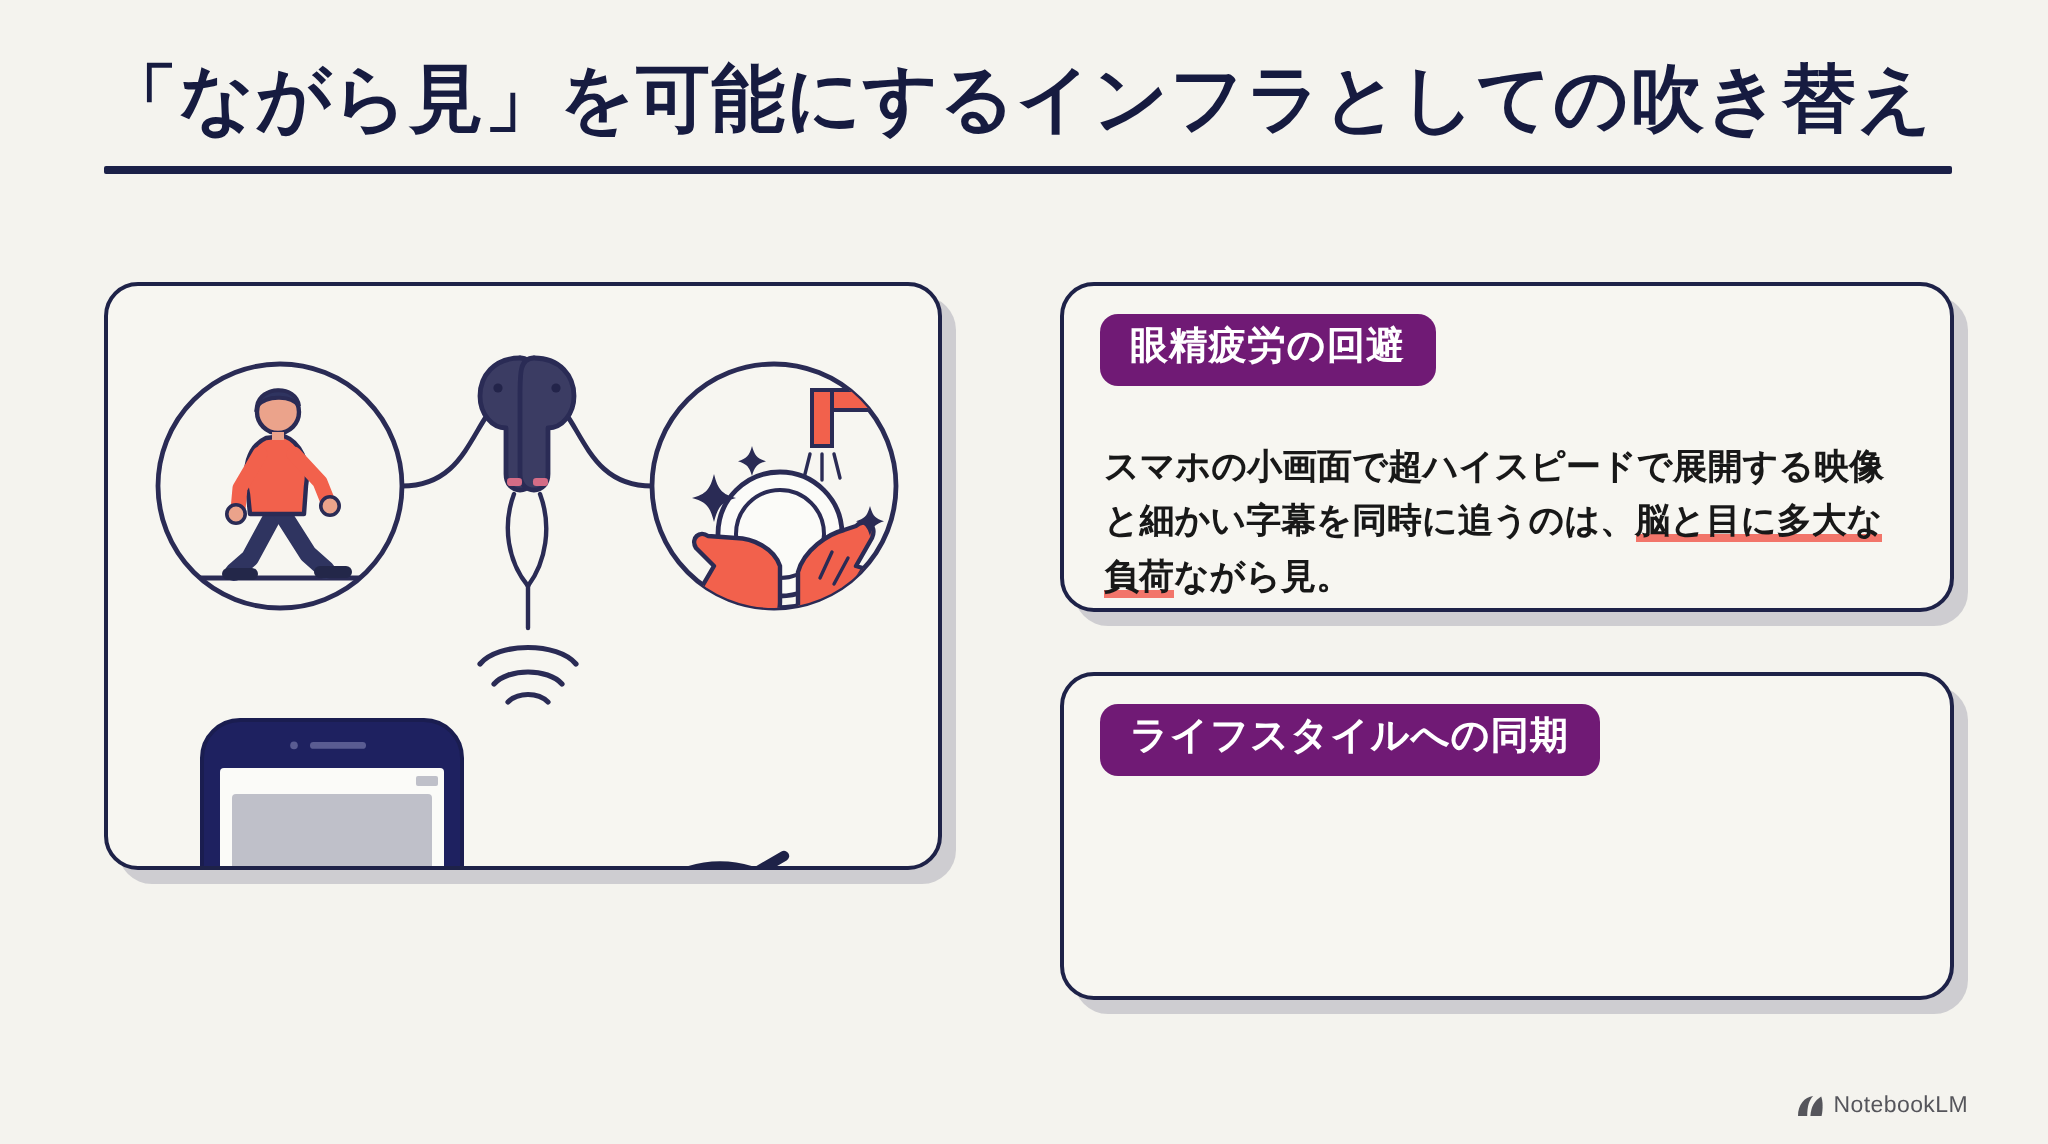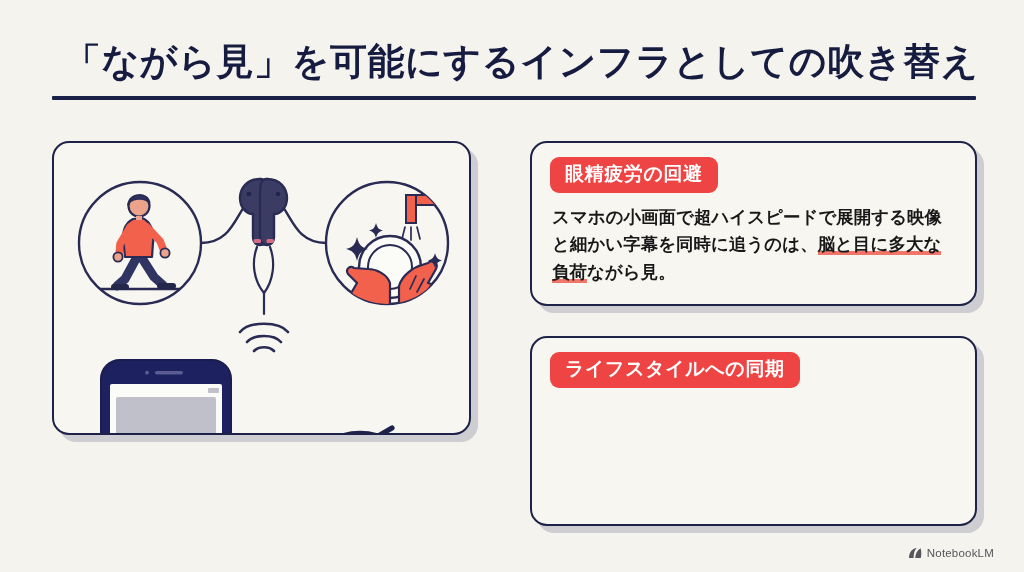--- a/index.html
+++ b/index.html
@@ -27,21 +27,21 @@
     top: 28px;
     width: 925px;
   }
   .title {
     font-size: 37px;
     font-weight: 700;
     letter-spacing: 0.5px;
     color: #161B40;
     line-height: 1.18;
     white-space: nowrap;
-    margin: 12px;
+    margin: 0;
   }
   .title-rule {
     margin-top: 11px;
     height: 4px;
     width: 924px;
     background: #1B2048;
     border-radius: 1px;
   }
 
   
@@ -70,52 +70,52 @@
     width: 419px;
     height: 381px;
   }
 
   
   .panel-right {
     left: 530px;
     width: 447px;
   }
   .panel-eyestrain { top: 141px; height: 165px; }
-  .panel-lifestyle { top: 336px; height: 190px; }
+  .panel-lifestyle { top: 336px; height: 164px; }
 
   .badge {
     display: inline-block;
-    background: #ef4444;
+    background: #701a75;
     color: #FFFFFF;
     font-size: 19px;
     font-weight: 700;
     letter-spacing: 0.6px;
     padding: 6px 15px 8px 15px;
     border-radius: 9px;
-    margin: 14px 0 0 18px;
+    margin: 14px 0 16px 18px;
     line-height: 1.15;
     white-space: nowrap;
   }
   .card-body {
     margin: 11px 20px 0 20px;
     font-size: 17.4px;
     font-weight: 700;
     color: #181818;
     line-height: 1.58;
     letter-spacing: 0.1px;
   }
   .hl {
     background-image: linear-gradient(to top, #F2756A 0, #F2756A 4px, transparent 4px);
     padding-bottom: 1px;
   }
 
   
   .watermark {
     position: absolute;
-    right: 30px;
+    right: 40px;
     bottom: 13px;
     display: flex;
     align-items: center;
     gap: 5px;
     color: #55555B;
     font-size: 11.5px;
     letter-spacing: 0.2px;
   }
   .watermark svg { display: block; }
 </style>

